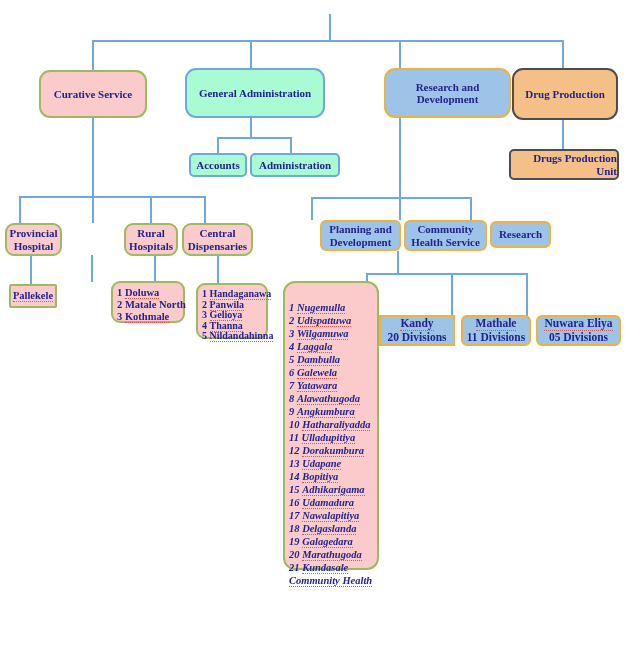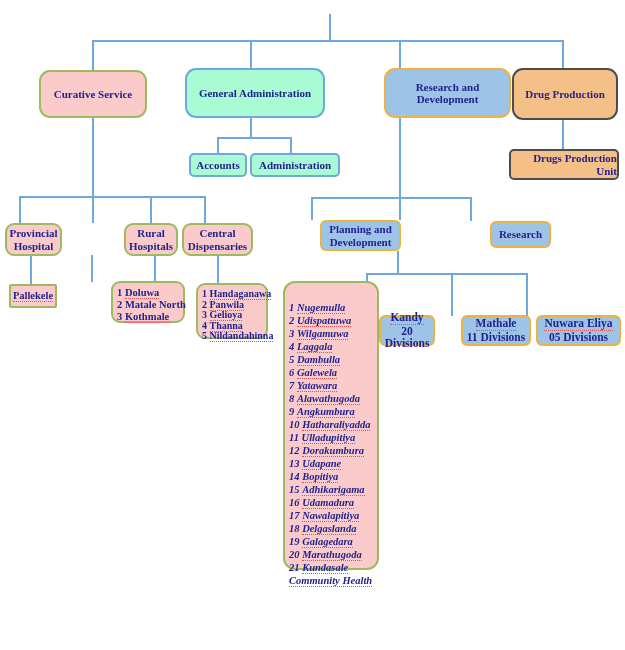--- a/index.html
+++ b/index.html
@@ -117,20 +117,23 @@
       <div class="li"><span>1&nbsp;</span><span class="sp">Handaganawa</span></div>
       <div class="li"><span>2&nbsp;</span><span class="sp">Panwila</span></div>
       <div class="li"><span>3&nbsp;</span><span class="sp">Gelioya</span></div>
       <div class="li"><span>4&nbsp;</span><span class="sp">Thanna</span></div>
       <div class="li"><span>5&nbsp;</span><span class="sp">Nildandahinna</span></div>
     </div>
 
   <div class="box blue f11" style="left:272px;top:220px;width:81px;height:31px;border-radius:6px">
     <span>Planning and Development</span>
   </div>
+  <div class="box blue f11" style="left:356px;top:220px;width:83px;height:31px;border-radius:6px">
+    <span>Community Health Service</span>
+  </div>
   <div class="box blue f11" style="left:442px;top:221px;width:61px;height:27px;border-radius:6px">
     <span>Research</span>
   </div>
 
   <div class="listbox chs-list f10" style="left:283px;top:281px;width:96px;height:289px;line-height:13px">
       <div class="li"><span>1&nbsp;</span><span class="sp">Nugemulla</span></div>
       <div class="li"><span>2&nbsp;</span><span class="sp">Udispattuwa</span></div>
       <div class="li"><span>3&nbsp;</span><span class="sp">Wilgamuwa</span></div>
       <div class="li"><span>4&nbsp;</span><span class="sp">Laggala</span></div>
       <div class="li"><span>5&nbsp;</span><span class="sp">Dambulla</span></div>
@@ -146,21 +149,21 @@
       <div class="li"><span>15&nbsp;</span><span class="sp">Adhikarigama</span></div>
       <div class="li"><span>16&nbsp;</span><span class="sp">Udamadura</span></div>
       <div class="li"><span>17&nbsp;</span><span class="sp">Nawalapitiya</span></div>
       <div class="li"><span>18&nbsp;</span><span class="sp">Delgaslanda</span></div>
       <div class="li"><span>19&nbsp;</span><span class="sp">Galagedara</span></div>
       <div class="li"><span>20&nbsp;</span><span class="sp">Marathugoda</span></div>
       <div class="li"><span>21&nbsp;</span><span class="sp">Kundasale</span></div>
       <div class="li"><span class="sp">Community Health</span></div>
     </div>
 
-  <div class="box blue f12 district" style="left:331px;top:315px;width:56px;height:31px;border-radius:6px">
+  <div class="box blue f12 district" style="left:331px;top:315px;width:76px;height:31px;border-radius:0">
     <span class="sp">Kandy</span>
     <span>20 Divisions</span>
   </div>
   <div class="box blue f12 district" style="left:413px;top:315px;width:70px;height:31px;border-radius:6px">
     <span class="sp">Mathale</span>
     <span>11 Divisions</span>
   </div>
   <div class="box blue f12 district" style="left:488px;top:315px;width:85px;height:31px;border-radius:6px">
     <span class="sp">Nuwara Eliya</span>
     <span>05 Divisions</span>

